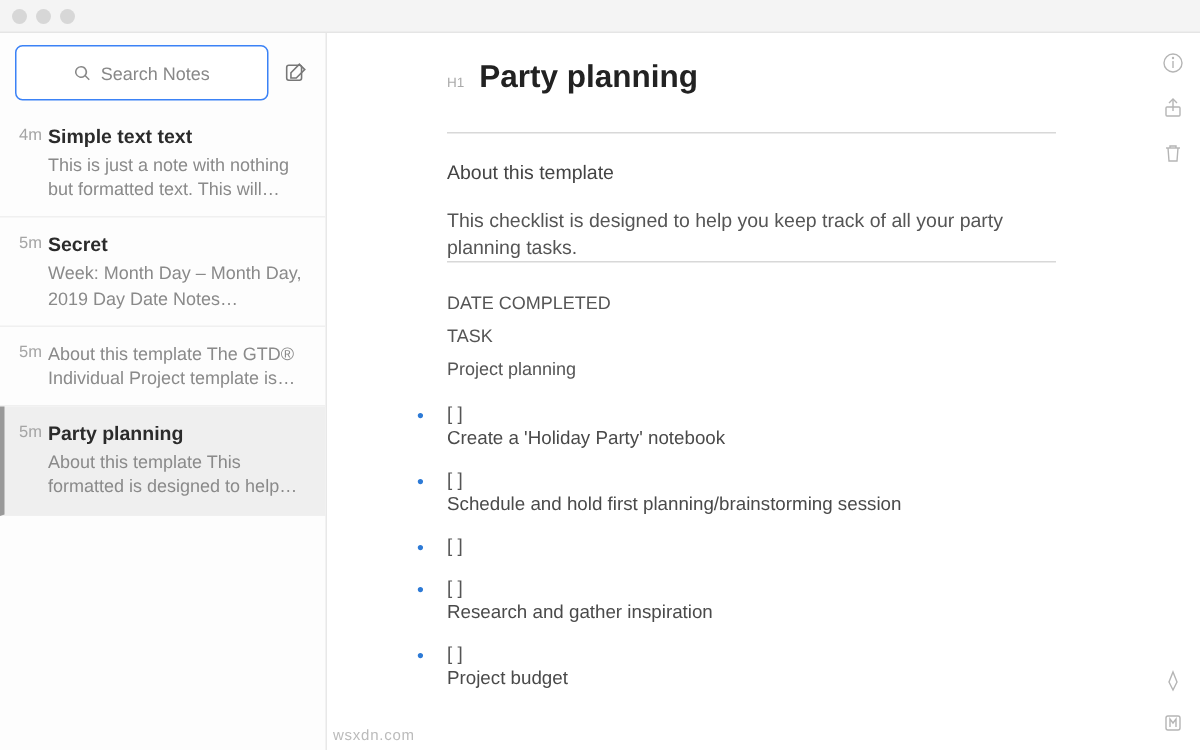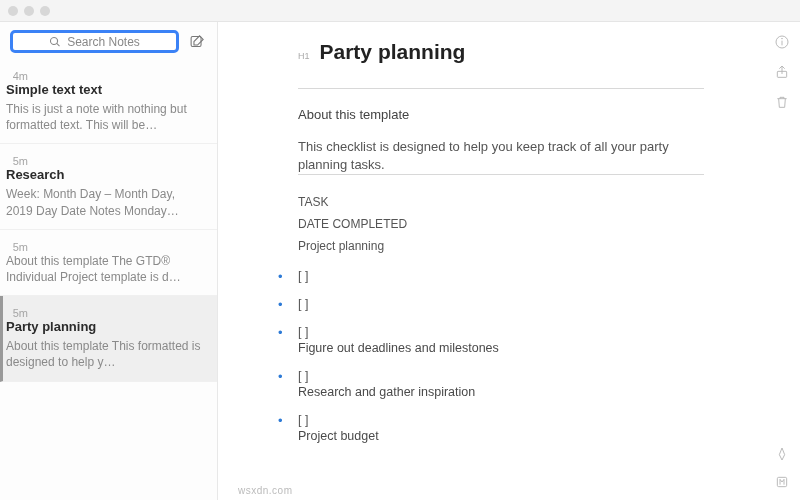--- a/index.html
+++ b/index.html
@@ -35,36 +35,35 @@
     align-items: center;
     padding: 8px 10px 6px 10px;
     gap: 8px;
   }
   .search-box {
     flex: 1;
     display: flex;
     align-items: center;
     justify-content: center;
     gap: 6px;
-    border: 3px solid #3b82f6;
+    border: 1px solid #3b82f6;
     border-radius: 5px;
-    height: 23px;
+    height: 37px;
     background: #fff;
     color: #888;
     font-size: 12px;
   }
   .search-box svg { width: 12px; height: 12px; fill: #888; }
   .compose { width: 20px; height: 20px; display:flex; align-items:center; justify-content:center; }
   .compose svg { width: 17px; height: 17px; stroke:#777; fill:none; stroke-width:1.5; }
   .note-list { flex: 1; overflow: hidden; }
   .note-item {
     display: flex;
     padding: 10px 14px 10px 6px;
     border-bottom: 1px solid #f0f0f0;
-    flex-direction: column;
   }
   .note-item.selected { background: #efefef; border-left: 3px solid #999; padding-left: 3px;}
   .note-time {
     width: 26px;
     text-align: right;
     color: #a5a5a5;
     font-size: 11px;
     padding-top: 1px;
     padding-right: 4px;
   }
@@ -107,21 +106,21 @@
   .right-rail {
     width: 36px;
     display: flex;
     flex-direction: column;
     align-items: center;
     padding-top: 12px;
     gap: 14px;
   }
   .rail-icon { width: 16px; height:16px; stroke:#b5b5b5; fill:none; stroke-width:1.4; }
   .rail-bottom { position:absolute; right:10px; bottom:10px; display:flex; flex-direction:column; gap:12px; align-items:center;}
-  .watermark { position:absolute; left:4px; bottom:4px; font-size:10px; color:#bbb; letter-spacing:0.5px;margin-left:16px;}
+  .watermark { position:absolute; left:4px; bottom:4px; font-size:10px; color:#bbb; letter-spacing:0.5px;}
 </style>
 </head>
 <body>
 
 <div class="titlebar">
   <div class="traffic"></div>
   <div class="traffic"></div>
   <div class="traffic"></div>
 </div>
 
@@ -147,21 +146,21 @@
       <div class="note-item">
         <div class="note-time">4m</div>
         <div class="note-body">
           <div class="note-title">Simple text text</div>
           <div class="note-preview">This is just a note with nothing but formatted text. This will be…</div>
         </div>
       </div>
       <div class="note-item">
         <div class="note-time">5m</div>
         <div class="note-body">
-          <div class="note-title">Research</div>
+          <div class="note-title">Secret</div>
           <div class="note-preview">Week: Month Day – Month Day, 2019 Day Date Notes Monday…</div>
         </div>
       </div>
       <div class="note-item">
         <div class="note-time">5m</div>
         <div class="note-body">
           <div class="note-preview">About this template The GTD® Individual Project template is d…</div>
         </div>
       </div>
       <div class="note-item selected">
@@ -178,34 +177,35 @@
     <div class="editor">
       <div class="h1row">
         <span class="h1tag">H1</span>
         <span class="h1title">Party planning</span>
       </div>
       <hr class="hr">
       <div class="section-title">About this template</div>
       <div class="section-desc">This checklist is designed to help you keep track of all your party planning tasks.</div>
       <hr class="hr">
 
+      <div class="task-header">DATE COMPLETED</div>
       <div class="task-header">TASK</div>
-      <div class="task-header">DATE COMPLETED</div>
       <div class="task-header">Project planning</div>
 
       <div class="task-block">
         <div class="task-item">
           <span class="task-cb">[ ]</span>
-        </div>
-        <div class="task-item">
-          <span class="task-cb">[ ]</span>
-        </div>
-        <div class="task-item">
-          <span class="task-cb">[ ]</span>
-          <span class="task-label">Figure out deadlines and milestones</span>
+          <span class="task-label">Create a 'Holiday Party' notebook</span>
+        </div>
+        <div class="task-item">
+          <span class="task-cb">[ ]</span>
+          <span class="task-label">Schedule and hold first planning/brainstorming session</span>
+        </div>
+        <div class="task-item">
+          <span class="task-cb">[ ]</span>
         </div>
         <div class="task-item">
           <span class="task-cb">[ ]</span>
           <span class="task-label">Research and gather inspiration</span>
         </div>
         <div class="task-item">
           <span class="task-cb">[ ]</span>
           <span class="task-label">Project budget</span>
         </div>
       </div>

